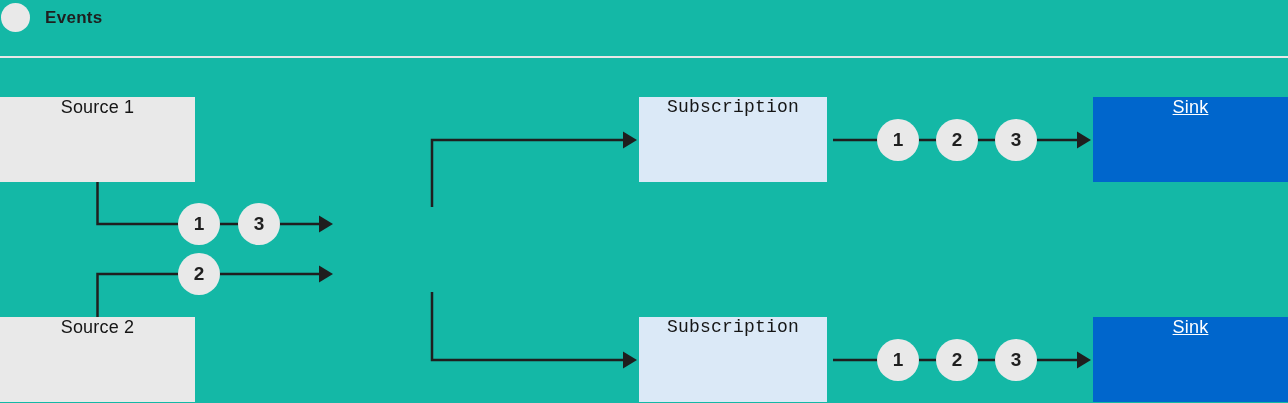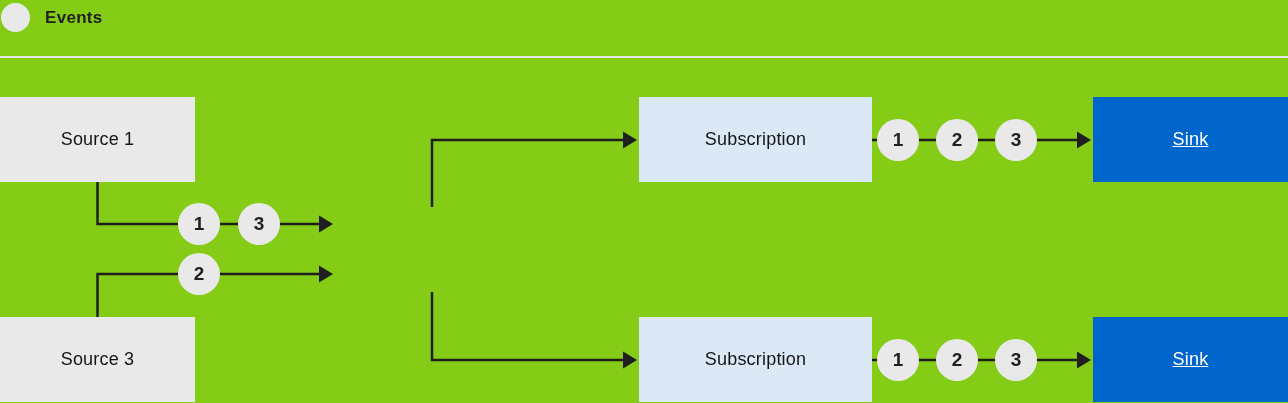--- a/index.html
+++ b/index.html
@@ -4,21 +4,21 @@
 <style>
   html, body {
     margin: 0;
     padding: 0;
     background: #000000;
   }
   .canvas {
     position: relative;
     width: 1288px;
     height: 403px;
-    background: #84cc16;
+    background: #14b8a6;
     overflow: hidden;
     font-family: "Liberation Sans", "DejaVu Sans", sans-serif;
   }
 
   
   .legend {
     position: absolute;
     left: 0;
     top: 0;
     height: 36px;
@@ -71,31 +71,30 @@
     fill: #1f1f1f;
     stroke: none;
   }
 
   
   .node {
     position: absolute;
     width: 195px;
     height: 85px;
     display: flex;
-    align-items: center;
     justify-content: center;
   }
   .node span {
     font-size: 18px;
     letter-spacing: 0.2px;
     color: #151515;
     white-space: nowrap;
   }
   .node.gray  { background: #e9e9e9; }
-  .node.lblue { background: #dbe9f7; width: 233px; }
+  .node.lblue { background: #dbe9f7; width: 188px; font-family: Liberation Mono, monospace; }
   .node.blue  { background: #0066cc; }
   .node.blue span { color: #ffffff; text-decoration: underline; }
 
   .n-source1 { left: 0;      top: 97px;  }
   .n-source2 { left: 0;      top: 317px; }
   .n-channel { left: 334px;  top: 207px; }
   .n-sub-top { left: 639px;  top: 97px;  }
   .n-sub-bot { left: 639px;  top: 317px; }
   .n-sink-top{ left: 1093px; top: 97px;  }
   .n-sink-bot{ left: 1093px; top: 317px; }
@@ -148,21 +147,21 @@
     <path d="M833 140 L1079 140"></path>
     <polygon points="1077,131.5 1091,140 1077,148.5"></polygon>
     <path d="M833 360 L1079 360"></path>
     <polygon points="1077,351.5 1091,360 1077,368.5"></polygon>
   </svg>
 
   <div class="node gray n-source1">
     <span>Source 1</span>
   </div>
   <div class="node gray n-source2">
-    <span>Source 3</span>
+    <span>Source 2</span>
   </div>
   <div class="node lblue n-sub-top">
     <span>Subscription</span>
   </div>
   <div class="node lblue n-sub-bot">
     <span>Subscription</span>
   </div>
   <div class="node blue n-sink-top">
     <span>Sink</span>
   </div>

